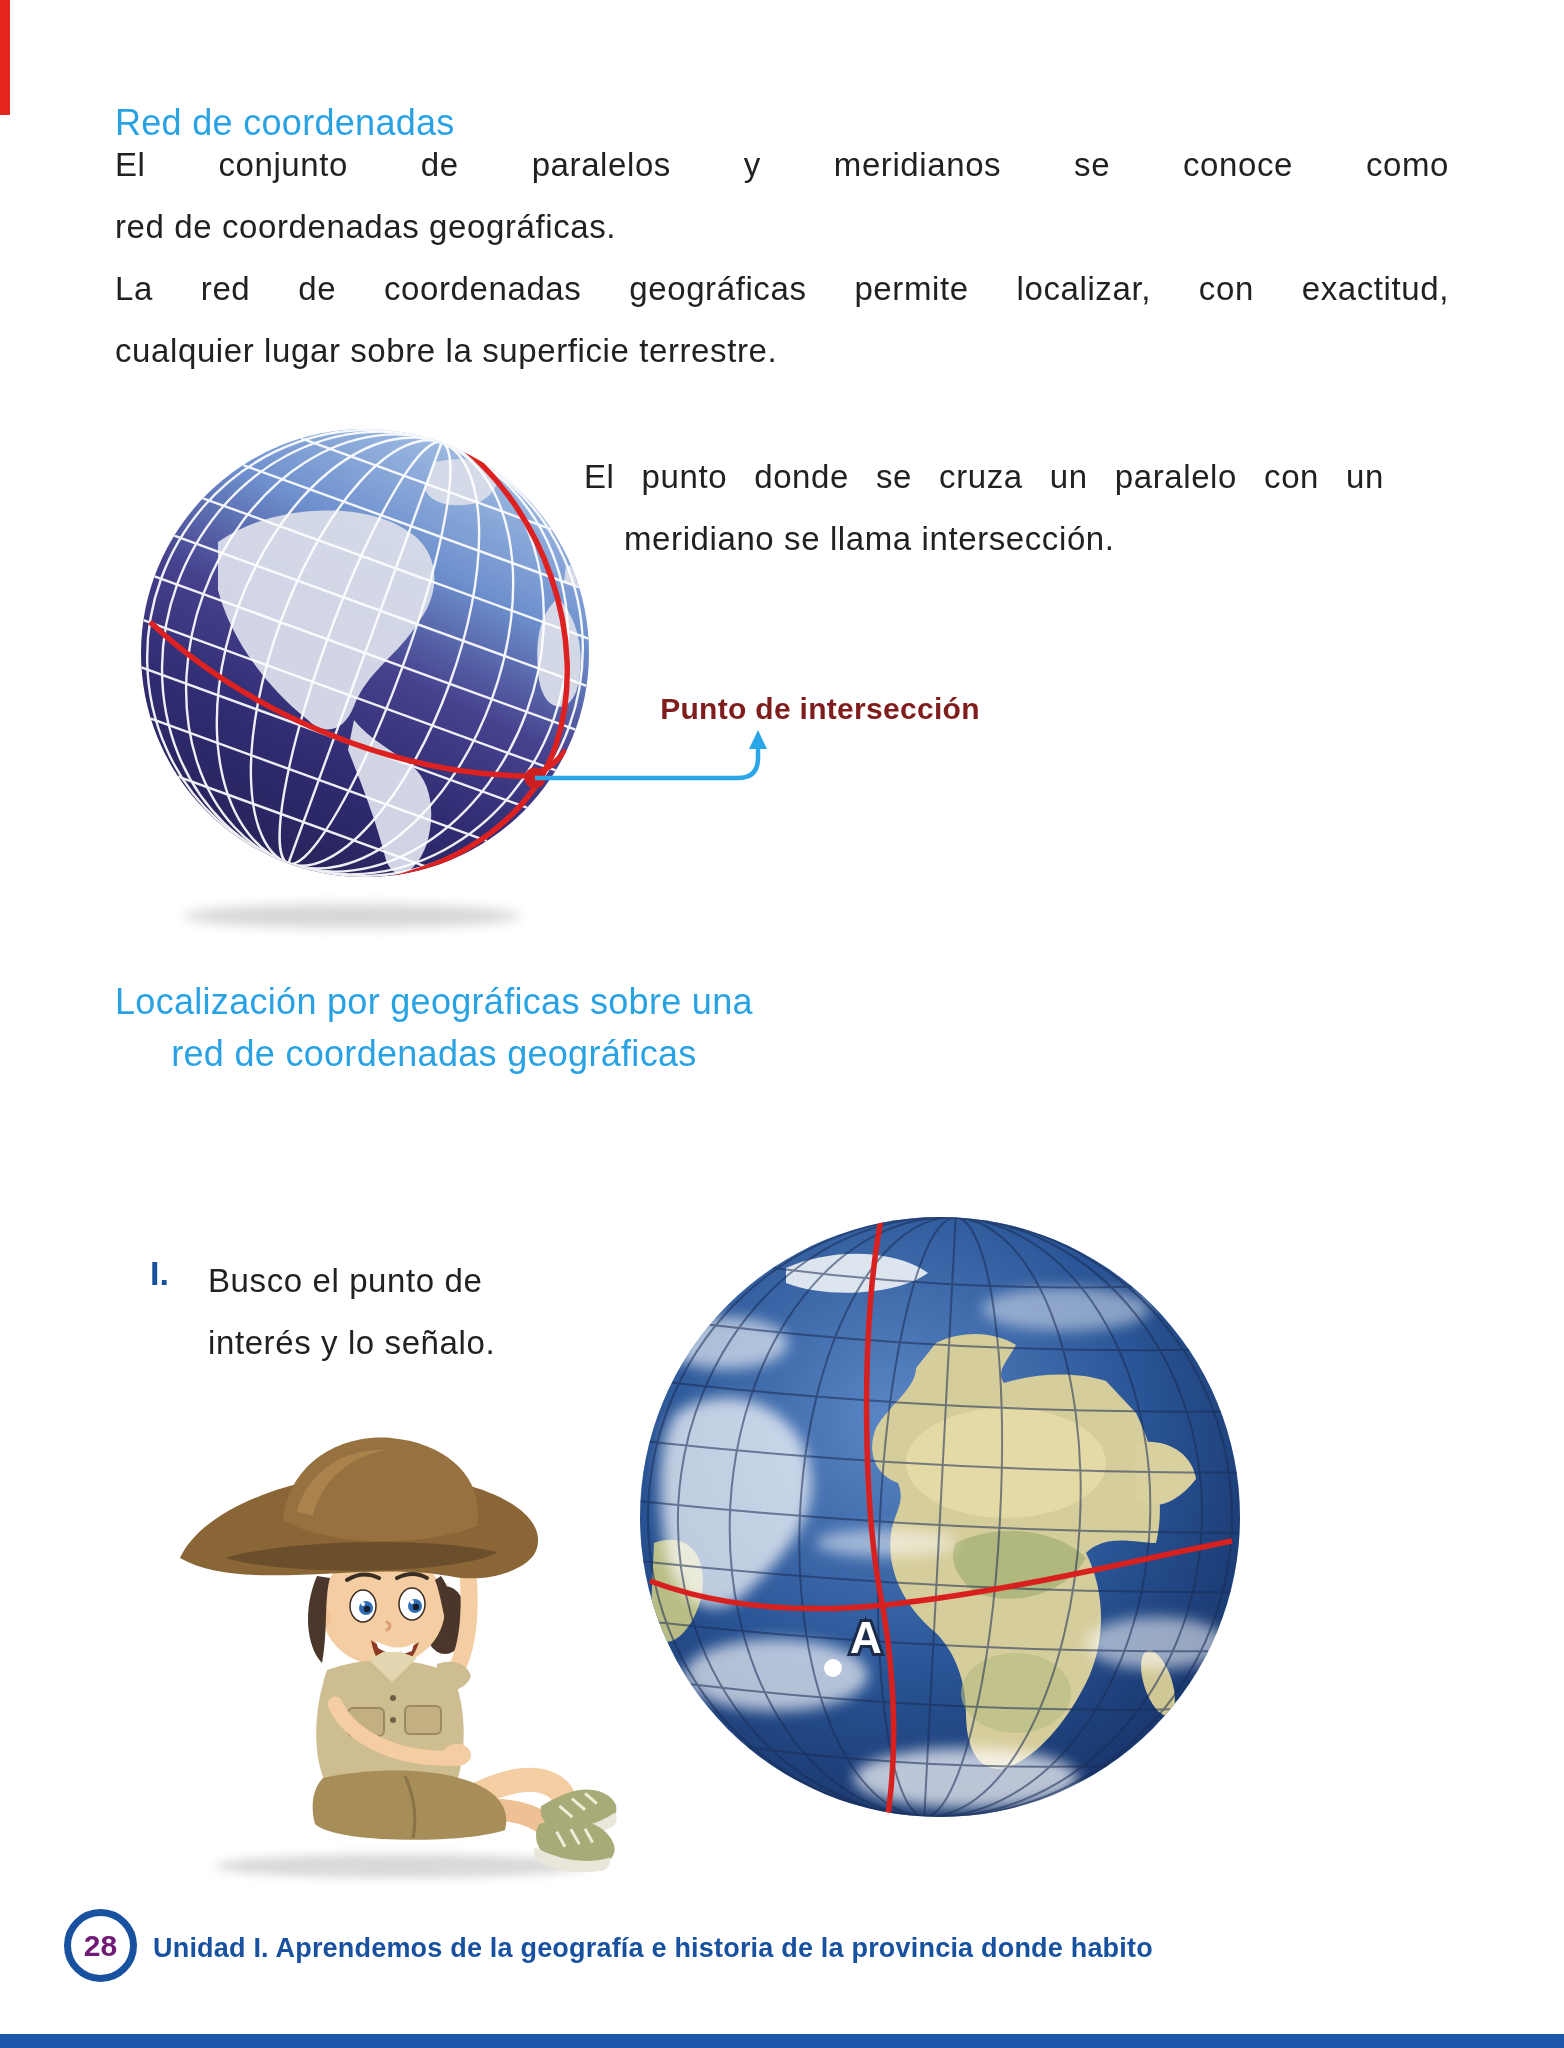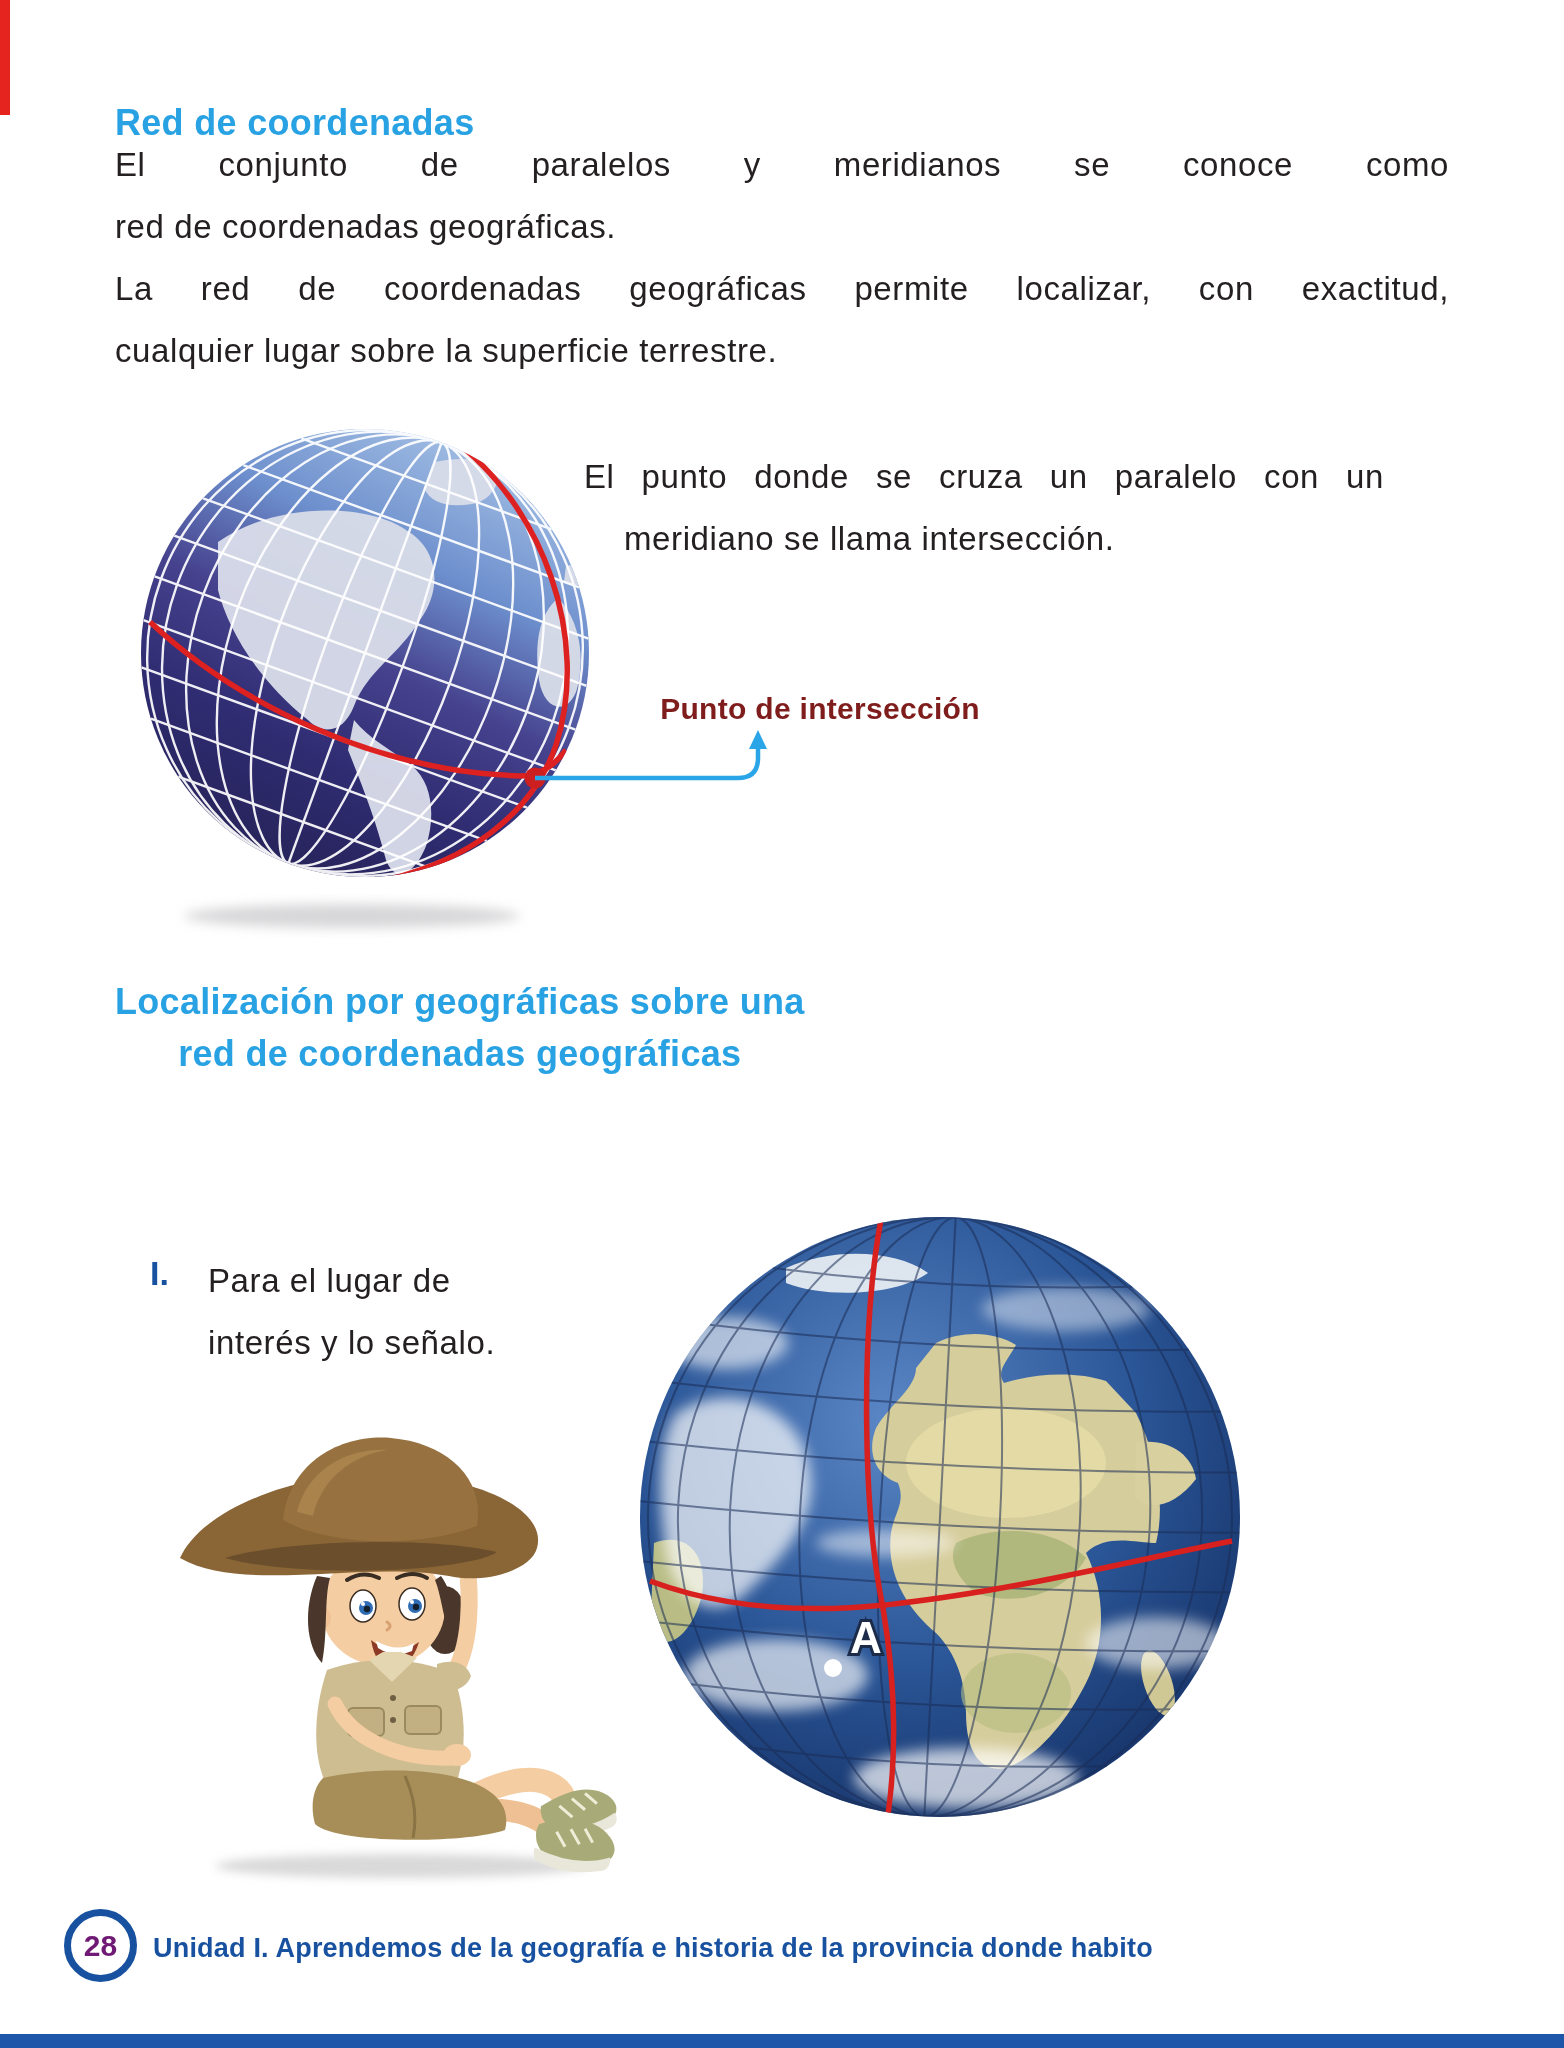--- a/index.html
+++ b/index.html
@@ -3,21 +3,21 @@
 <meta charset="utf-8">
 <style>
   html,body{margin:0;padding:0;background:#ffffff;}
   .page{
     position:relative;width:1564px;height:2048px;background:#ffffff;overflow:hidden;
     font-family:"Liberation Sans", sans-serif;color:#242021;
   }
   .abs{position:absolute;}
   .edge-red{left:0;top:0;width:10px;height:115px;background:#e5231f;}
   .edge-blue{left:0;top:2034px;width:1564px;height:14px;background:#1e56a9;}
-  .h-blue{color:#29a2e4;font-weight:bold;font-size:36px;letter-spacing:.3px;}
+  .h-blue{color:#29a2e4;font-weight:normal;font-size:36px;letter-spacing:.3px;}
   .body-line{font-size:33px;letter-spacing:.6px;line-height:62px;white-space:nowrap;}
   .jline{white-space:normal;text-align:justify;text-align-last:justify;}
   .para{width:1334px;}
   .para .body-line{white-space:normal;}
   .int-l2{padding-left:40px;}
   .label-bold{font-weight:bold;font-size:30px;letter-spacing:.3px;color:#7f1d1d;}
   .step-num{color:#17519f;font-weight:bold;font-size:34px;}
   .footer-badge{
     left:64px;top:1909px;width:59px;height:59px;border:7px solid #17519f;border-radius:50%;
     display:flex;align-items:center;justify-content:center;
@@ -110,21 +110,21 @@
   </svg>
 
   <div class="abs" style="left:115px;top:976px;">
     <div class="h-blue" style="line-height:52px;">Localización por geográficas sobre una</div>
     <div class="h-blue" style="line-height:52px;text-align:center;">red de coordenadas geográficas</div>
   </div>
 
 
   <div class="abs step-num" style="left:150px;top:1254px;">I.</div>
   <div class="abs" style="left:208px;top:1250px;width:360px;">
-    <div class="body-line">Para el lugar de</div>
+    <div class="body-line">Busco el punto de</div>
     <div class="body-line">interés y lo señalo.</div>
   </div>
 
   <svg class="abs" style="left:165px;top:1408px;" width="460" height="478" viewBox="0 0 460 478">
     <defs>
         <filter id="kb" x="-40%" y="-40%" width="180%" height="180%">
           <feGaussianBlur stdDeviation="5"></feGaussianBlur>
         </filter>
       </defs>
     <ellipse cx="235" cy="458" rx="185" ry="12" fill="#c9c9c9" opacity="0.7" filter="url(#kb)"></ellipse>

